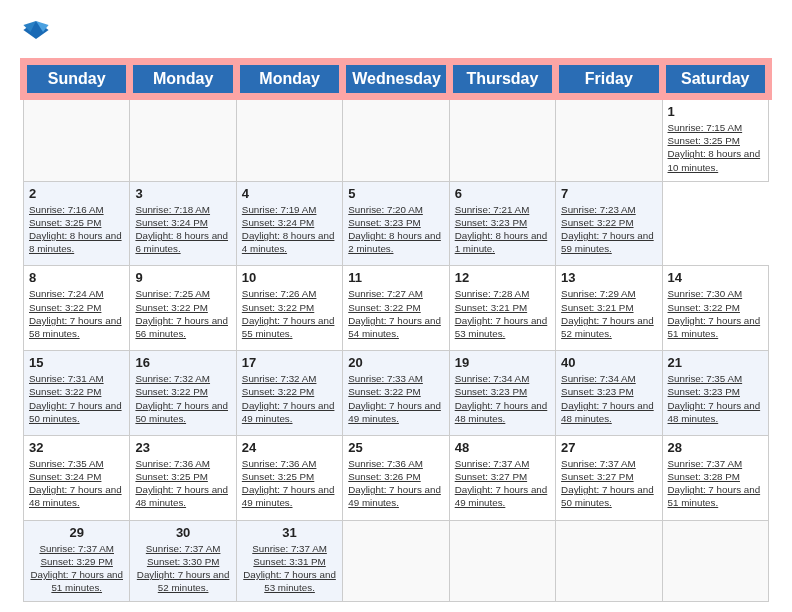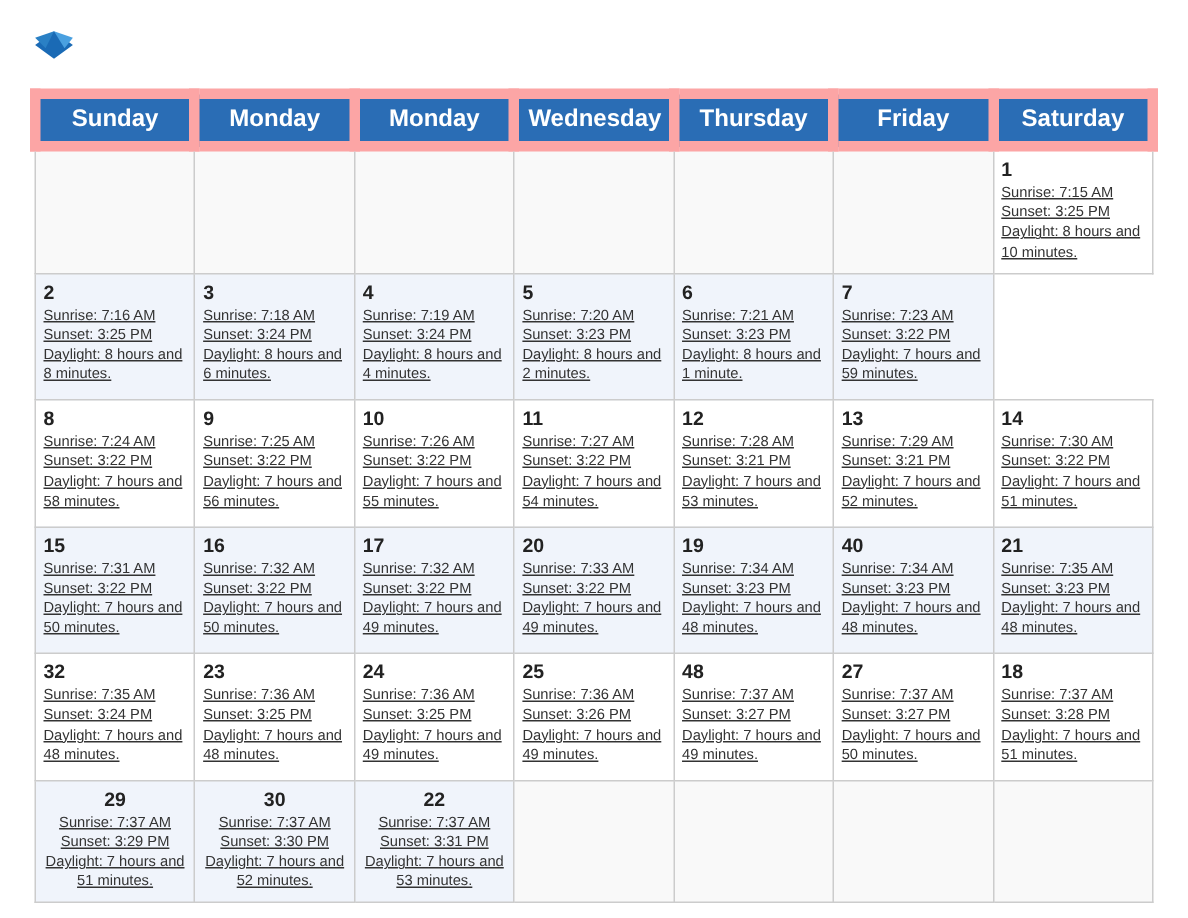--- a/index.html
+++ b/index.html
@@ -256,35 +256,35 @@
           </td>
           <td>
             <span class="day-num">48</span>
             <div class="day-info">Sunrise: 7:37 AM<br>Sunset: 3:27 PM<br>Daylight: 7 hours and 49 minutes.</div>
           </td>
           <td>
             <span class="day-num">27</span>
             <div class="day-info">Sunrise: 7:37 AM<br>Sunset: 3:27 PM<br>Daylight: 7 hours and 50 minutes.</div>
           </td>
           <td>
-            <span class="day-num">18</span>
+            <span class="day-num">28</span>
             <div class="day-info">Sunrise: 7:37 AM<br>Sunset: 3:28 PM<br>Daylight: 7 hours and 51 minutes.</div>
           </td>
         </tr>
         <tr class="last-row">
           <td>
             <span class="day-num">29</span>
             <div class="day-info">Sunrise: 7:37 AM<br>Sunset: 3:29 PM<br>Daylight: 7 hours and 51 minutes.</div>
           </td>
           <td>
             <span class="day-num">30</span>
             <div class="day-info">Sunrise: 7:37 AM<br>Sunset: 3:30 PM<br>Daylight: 7 hours and 52 minutes.</div>
           </td>
           <td>
-            <span class="day-num">22</span>
+            <span class="day-num">31</span>
             <div class="day-info">Sunrise: 7:37 AM<br>Sunset: 3:31 PM<br>Daylight: 7 hours and 53 minutes.</div>
           </td>
           <td class="empty-cell"></td>
           <td class="empty-cell"></td>
           <td class="empty-cell"></td>
           <td class="empty-cell"></td>
         </tr>
       </tbody>
   </table>
 </div>

